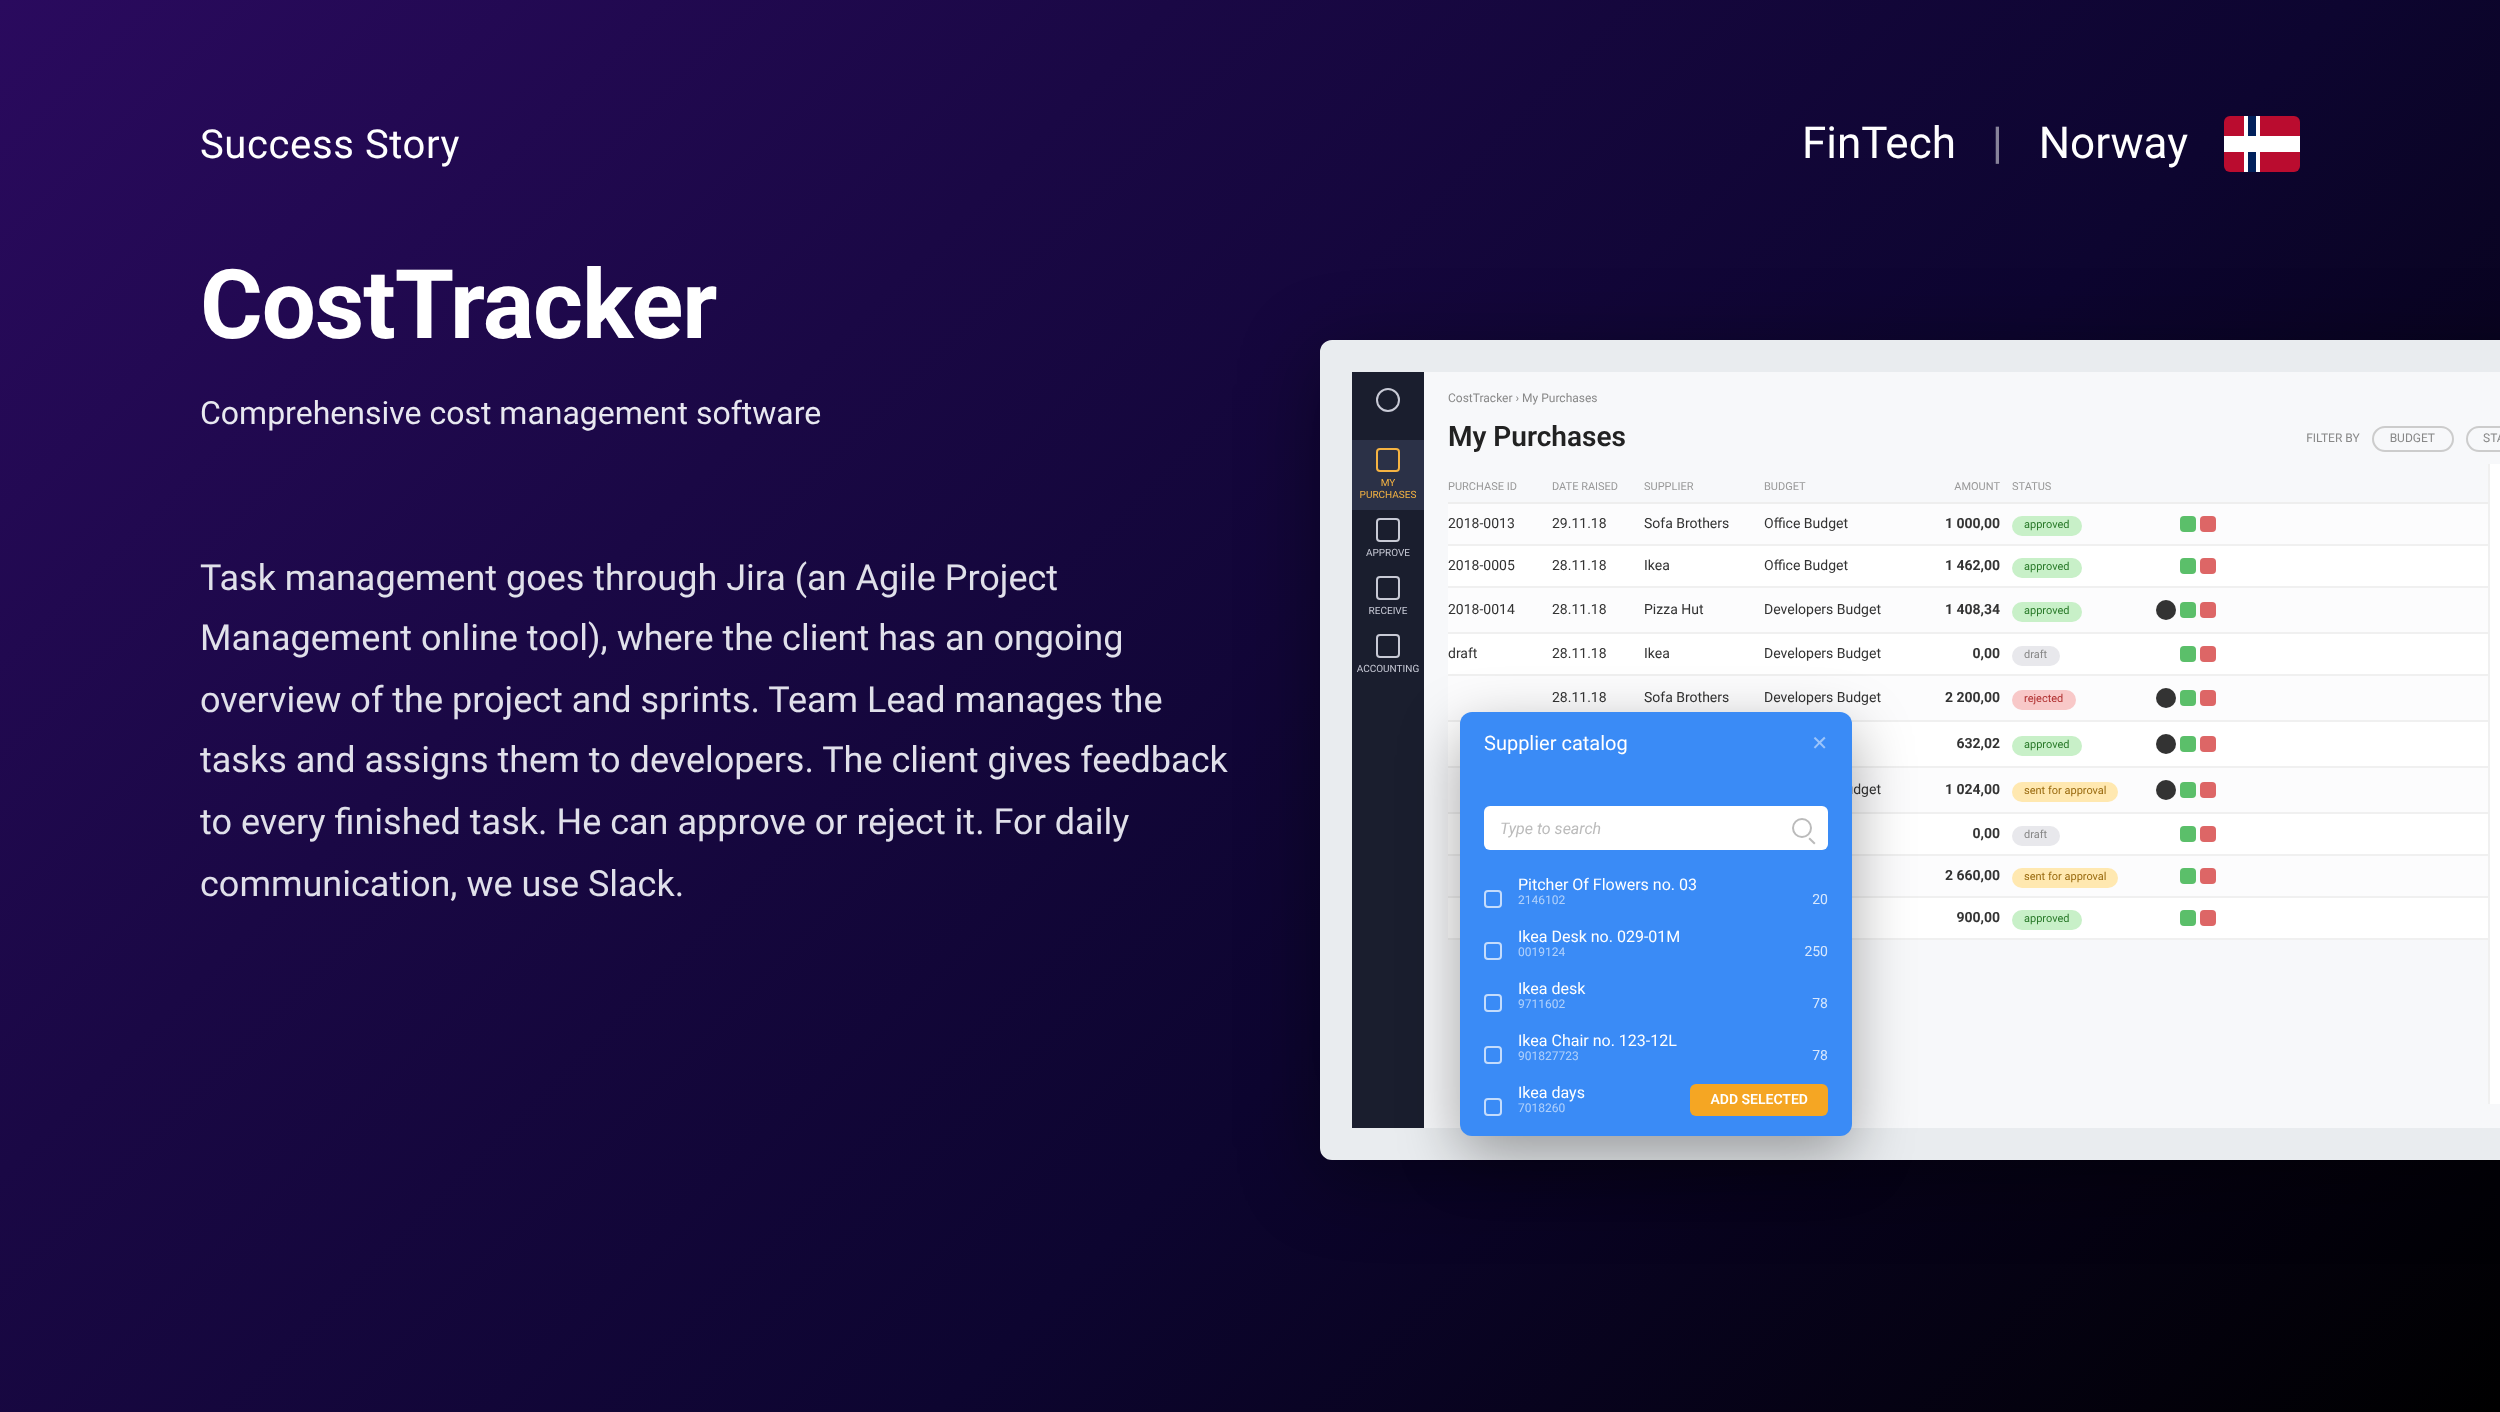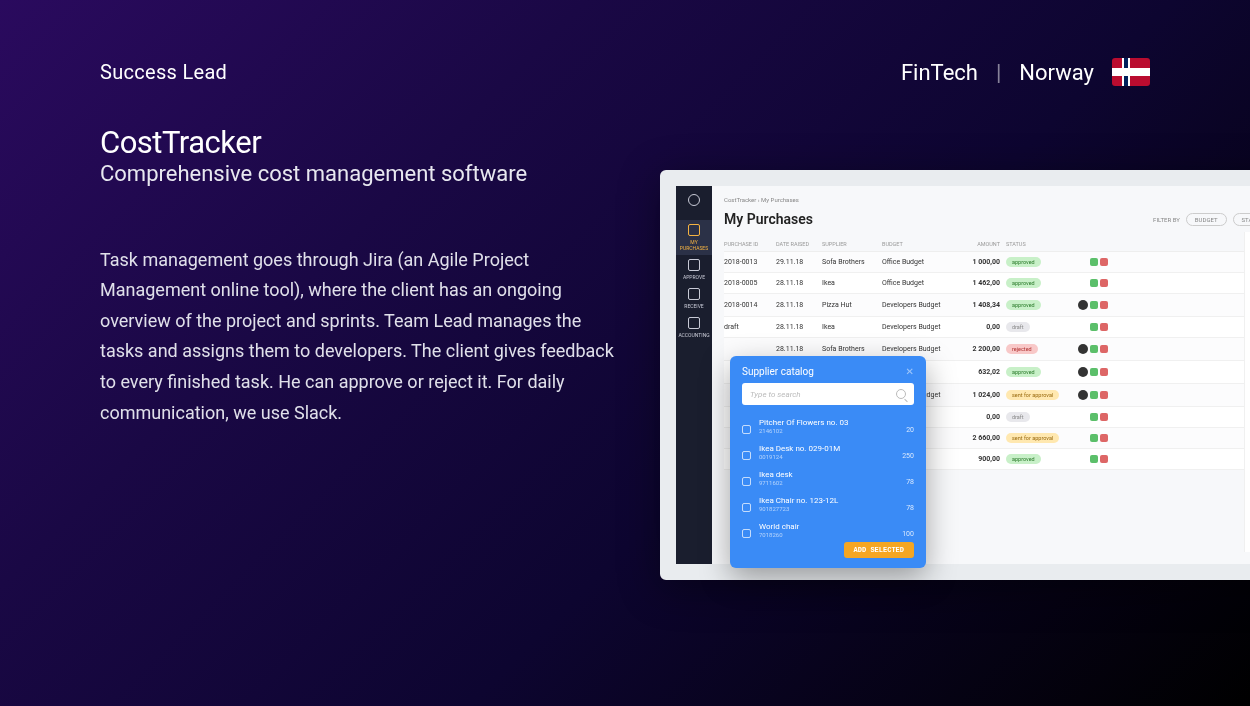--- a/index.html
+++ b/index.html
@@ -14,22 +14,22 @@
   }
 
   
   .left {
     position: absolute;
     left: 100px;
     top: 60px;
     width: 520px;
   }
   .eyebrow { font-size: 20px; font-weight: 400; margin-bottom: 40px; letter-spacing: 0.3px; }
-  .title { font-size: 31px; font-weight: 400; letter-spacing: -0.5px; }
-  .subtitle { font-size: 22px; font-weight: 400; margin-bottom: 28px; color: #e8e8f0; }
+  .title { font-size: 48px; font-weight: 700; margin-bottom: 16px; letter-spacing: -0.5px; }
+  .subtitle { font-size: 16px; font-weight: 400; margin-bottom: 28px; color: #e8e8f0; }
   .body-copy { font-size: 18px; line-height: 1.7; color: #e0e0ea; }
 
   
   .topright {
     position: absolute;
     right: 100px;
     top: 58px;
     display: flex;
     align-items: center;
     gap: 18px;
@@ -129,38 +129,38 @@
     top: 356px;
     width: 196px;
     height: 212px;
     background: #3a8bf6;
     border-radius: 6px;
     box-shadow: 0 10px 30px rgba(0,0,0,.35);
     padding: 10px 12px;
     z-index: 3;
     color: #fff;
   }
-  .cat-head { display: flex; justify-content: space-between; align-items: center; font-size: 10px; margin-bottom: 6px; }
+  .cat-head { display: flex; justify-content: space-between; align-items: center; font-size: 10px; margin-bottom: 25px; }
   .cat-close { opacity: .5; cursor: pointer; }
   .cat-search { background: #fff; border-radius: 3px; height: 22px; display: flex; align-items: center; padding: 0 8px; justify-content: space-between; margin-bottom: 8px; }
   .cat-search span:first-child { color: #bbb; font-size: 8px; font-style: italic; }
   .cat-search .mag { width: 10px; height: 10px; border: 1px solid #bbb; border-radius: 50%; position: relative; }
   .cat-search .mag::after { content: ""; position: absolute; right: -3px; bottom: -3px; width: 4px; height: 1px; background: #bbb; transform: rotate(45deg); }
   .cat-item { display: flex; align-items: flex-end; gap: 8px; padding: 5px 0; font-size: 8px; }
   .cat-item .cb { width: 9px; height: 9px; border: 1px solid rgba(255,255,255,.7); border-radius: 2px; flex-shrink: 0; }
   .cat-item .txt { flex: 1; }
   .cat-item .sub { font-size: 6px; opacity: .6; display: block; }
   .cat-item .cnt { font-size: 7px; opacity: .8; }
-  .cat-btn { position: absolute; right: 12px; bottom: 10px; background: #f5a623; color: #fff; font-size: 7px; padding: 4px 10px; border-radius: 3px; font-weight: 600; font-family: Liberation Mono, monospace; }
+  .cat-btn { position: absolute; right: 12px; bottom: 10px; background: #f5a623; color: #fff; font-size: 7px; padding: 4px 10px; border-radius: 3px; font-weight: 600; }
 </style>
 </head>
 <body>
 
 <div class="left">
-  <div class="eyebrow">Success Lead</div>
+  <div class="eyebrow">Success Story</div>
   <h1 class="title">CostTracker</h1>
   <div class="subtitle">Comprehensive cost management software</div>
   <div class="body-copy">
     <br>
     <span>Task management goes through Jira (an Agile Project Management online tool), where the client has an ongoing overview of the project and sprints. Team Lead manages the tasks and assigns them to developers. The client gives feedback to every finished task. He can approve or reject it. For daily communication, we use Slack.</span>
   </div>
 </div>
 
 <div class="topright">
   <span>FinTech</span>
@@ -426,18 +426,18 @@
         <span class="txt"><span>Ikea desk</span><span class="sub">9711602</span></span>
         <span class="cnt">78</span>
       </div>
       <div class="cat-item">
         <span class="cb"></span>
         <span class="txt"><span>Ikea Chair no. 123-12L</span><span class="sub">901827723</span></span>
         <span class="cnt">78</span>
       </div>
       <div class="cat-item">
         <span class="cb"></span>
-        <span class="txt"><span>World chair</span><span class="sub">7018260</span></span>
+        <span class="txt"><span>Ikea days</span><span class="sub">7018260</span></span>
         <span class="cnt">100</span>
       </div>
     </div>
   <div class="cat-btn">ADD SELECTED</div>
 </div>
 
 </body></html>

